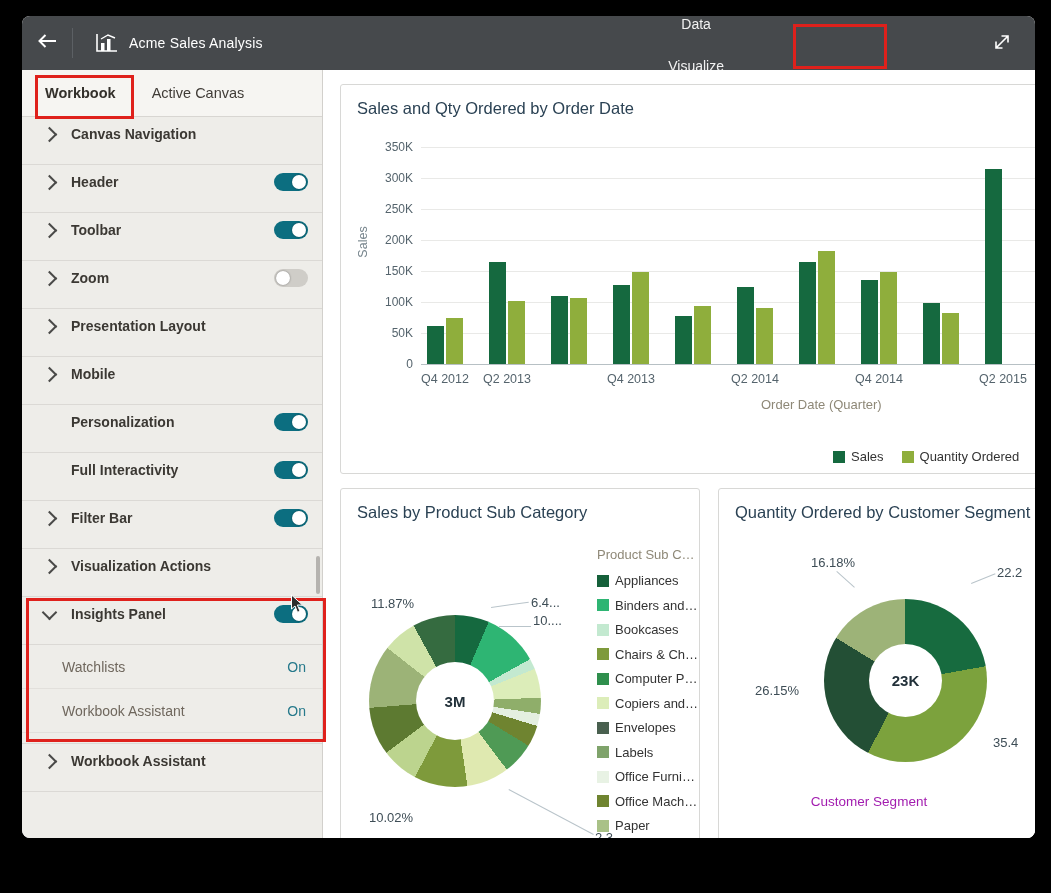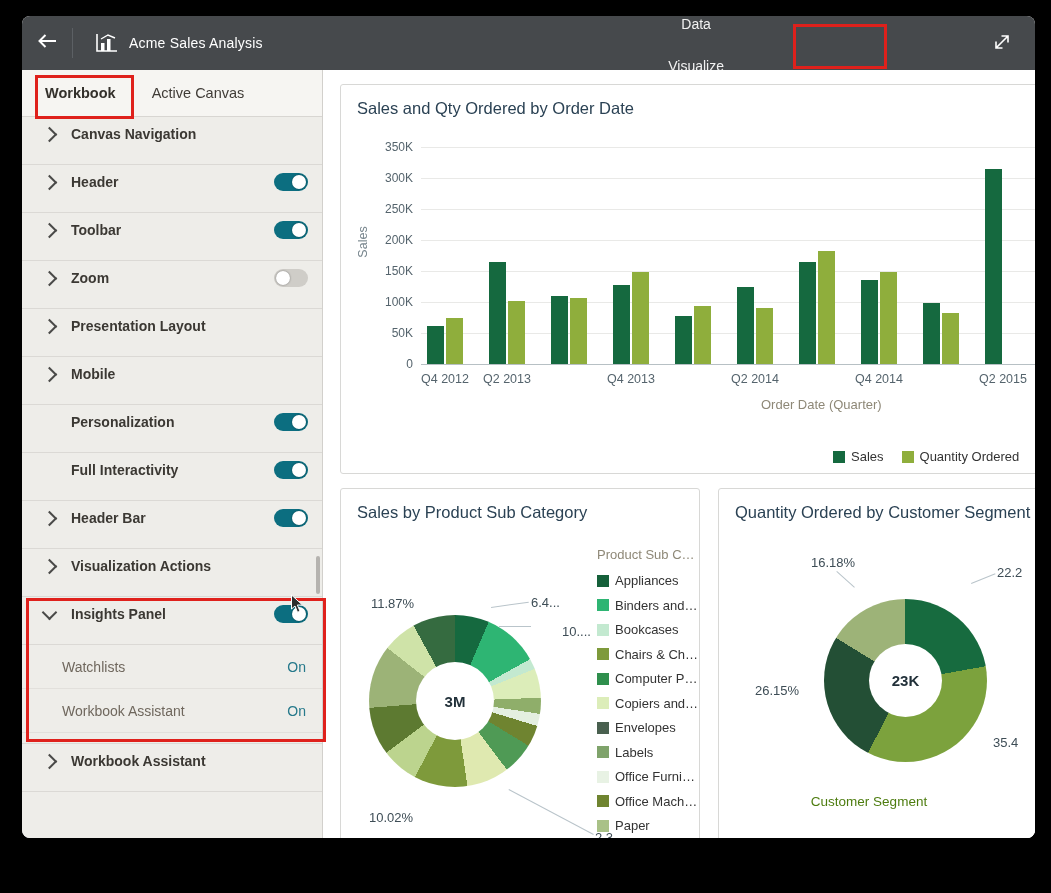--- a/index.html
+++ b/index.html
@@ -76,36 +76,36 @@
   
   .donut{position:absolute;border-radius:50%;}
   #donut1{left:28px;top:126px;width:172px;height:172px;}
   #donut2{left:105px;top:110px;width:163px;height:163px;}
   .hole{position:absolute;background:#fff;border-radius:50%;display:flex;align-items:center;
         justify-content:center;font-weight:700;font-size:15px;color:#22313a;}
   #donut1 .hole{left:47px;top:47px;width:78px;height:78px;}
   #donut2 .hole{left:45px;top:45px;width:73px;height:73px;}
   .call{position:absolute;font-size:13px;color:#3e4d56;white-space:nowrap;}
   .leader{position:absolute;height:1px;background:#b9c4ca;transform-origin:0 0;}
-  .c2-1{left:30px;top:107px;} .c2-2{left:190px;top:106px;} .c2-3{left:192px;top:135px;margin-left:29px;}
+  .c2-1{left:30px;top:107px;} .c2-2{left:190px;top:106px;} .c2-3{left:192px;top:124px;}
   .c2-4{left:28px;top:321px;} .c2-5{left:254px;top:341px;}
   .c3-1{left:92px;top:66px;} .c3-2{left:278px;top:76px;}
   .c3-3{left:36px;top:194px;} .c3-4{left:274px;top:246px;}
   .ld1{left:150px;top:118px;width:38px;transform:rotate(-8deg);}
   .ld2{left:158px;top:137px;width:32px;}
   .ld3{left:168px;top:300px;width:96px;transform:rotate(28deg);}
   .ld4{left:118px;top:82px;width:24px;transform:rotate(42deg);}
   .ld5{left:252px;top:94px;width:26px;transform:rotate(-22deg);}
   .lg-head{position:absolute;left:256px;top:58px;width:100px;font-size:13px;color:#8e8877;
            white-space:nowrap;overflow:hidden;text-overflow:ellipsis;}
   .d1-legend{position:absolute;left:256px;top:84px;display:flex;flex-direction:column;gap:9.5px;}
   .lg-row{display:flex;align-items:center;gap:6px;}
   .lg-row .lg-tx{width:84px;white-space:nowrap;overflow:hidden;text-overflow:ellipsis;}
   .donut-xlabel{position:absolute;left:60px;top:305px;width:180px;text-align:center;
-                font-size:13.5px;color:#4d7c0f;}
+                font-size:13.5px;color:#a21caf;}
 
   
   .anno{position:absolute;border:3px solid #df211c;z-index:20;pointer-events:none;}
   .anno-workbook{left:13px;top:59px;width:93px;height:38px;}
   .anno-present{left:771px;top:8px;width:88px;height:39px;}
   .anno-insights{left:4px;top:582px;width:294px;height:138px;}
   .cursor{position:absolute;left:268px;top:578px;z-index:30;pointer-events:none;}
 </style>
 </head>
 <body>
@@ -180,21 +180,21 @@
       <span class="s-label">Personalization</span>
       <span class="toggle on"></span>
     </div>
     <div class="s-row">
       <span class="chev none"></span>
       <span class="s-label">Full Interactivity</span>
       <span class="toggle on"></span>
     </div>
     <div class="s-row">
       <span class="chev r"></span>
-      <span class="s-label">Header Bar</span>
+      <span class="s-label">Filter Bar</span>
       <span class="toggle on"></span>
     </div>
     <div class="s-row">
       <span class="chev r"></span>
       <span class="s-label">Visualization Actions</span>
     </div>
     <div class="s-row">
       <span class="chev d"></span>
       <span class="s-label">Insights Panel</span>
       <span class="toggle on"></span>

